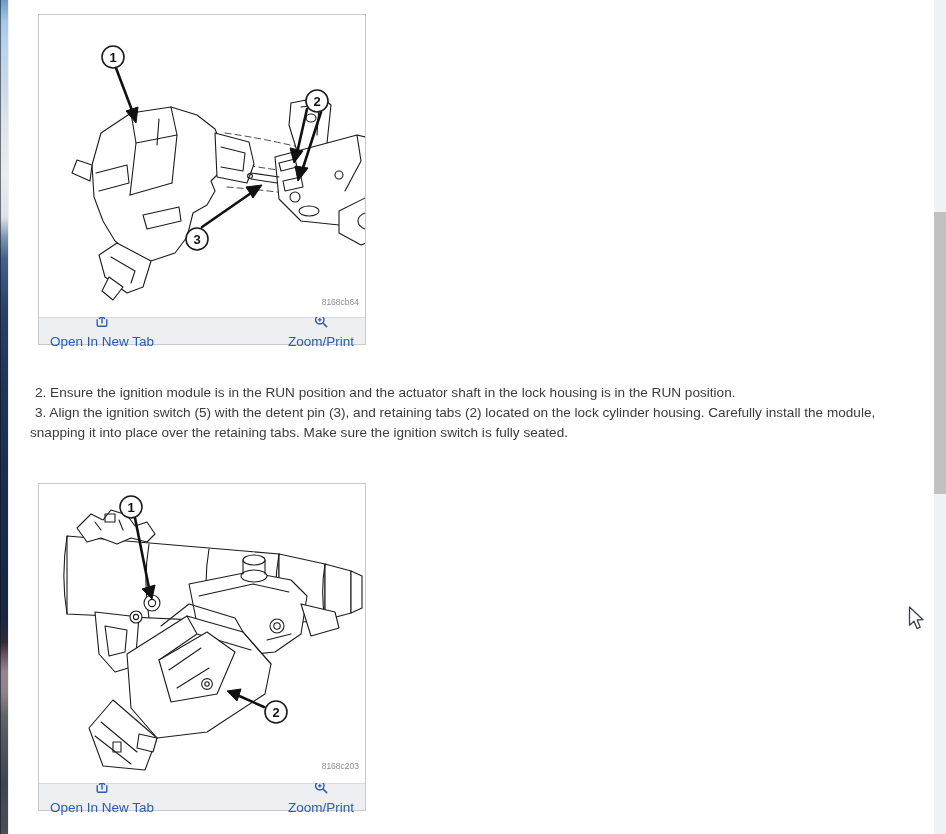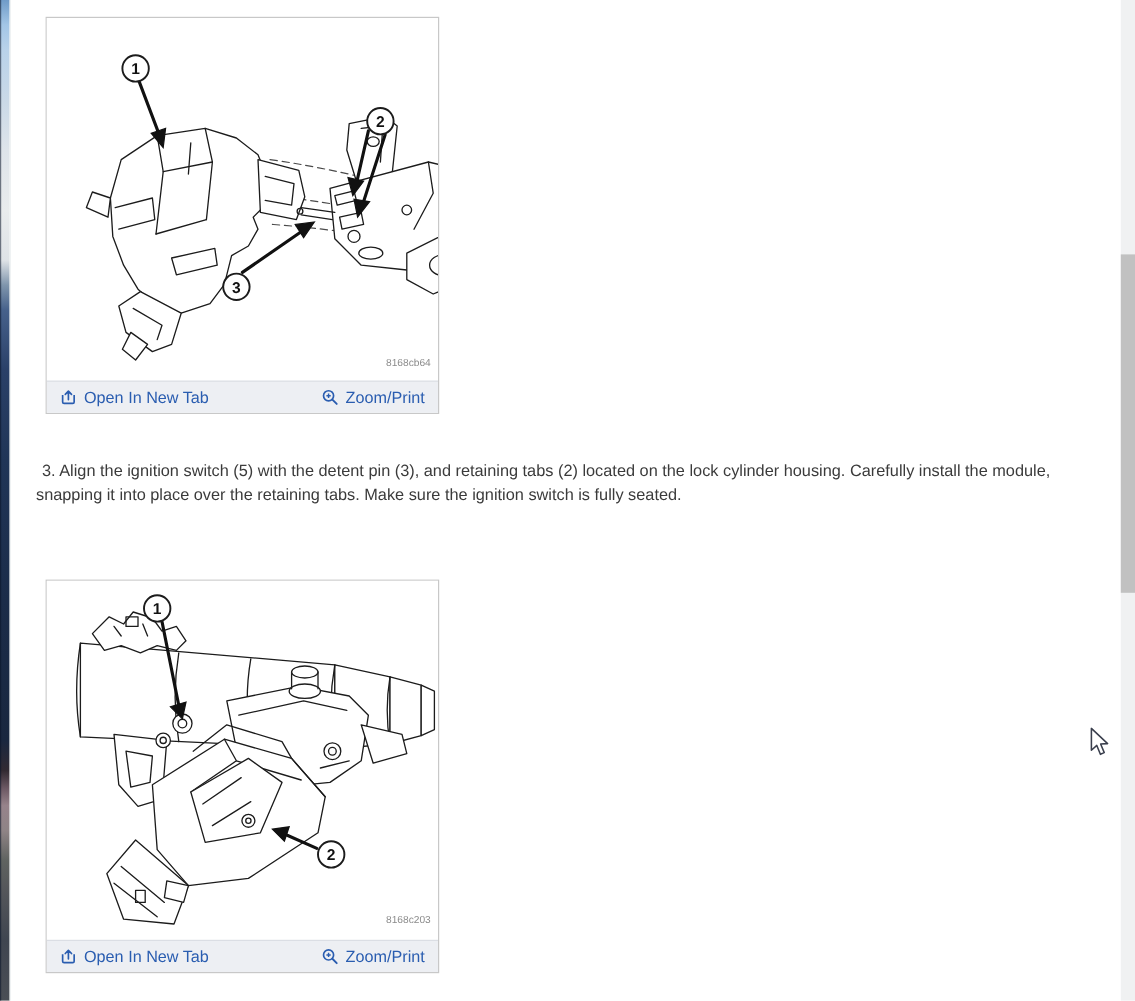--- a/index.html
+++ b/index.html
@@ -37,21 +37,21 @@
   #figure-box-1 { top:14px; }
   #figure-box-2 { top:483px; }
   .figure-canvas { position:relative; width:326px; height:302px; background:#fff; }
   #figure-box-2 .figure-canvas { height:299px; }
   .figure-footer {
     width:326px; height:27px; background:#edeff3; border-top:1px solid #d6dae0;
     display:flex; align-items:center; justify-content:space-between; padding:0 11px;
   }
   .fig-link {
     display:flex; align-items:center; gap:6px;
-    color:#2a5db0; font-size:13.5px; text-decoration:none; cursor:pointer;
+    color:#2a5db0; font-size:13.5px; text-decoration:none; cursor:pointer;flex-direction:column;
   }
   .fig-link svg { display:block; }
 
   
   .instructions {
     position:absolute; left:30px; top:383px; width:882px;
     color:#3b3b3b; font-size:13.6px; line-height:20px;
   }
   .instructions p { text-indent:5px; }
 
@@ -168,20 +168,21 @@
             <line x1="5.8" y1="4" x2="5.8" y2="7.6" stroke="#2a5db0" stroke-width="1.2"></line>
             <line x1="4" y1="5.8" x2="7.6" y2="5.8" stroke="#2a5db0" stroke-width="1.2"></line>
           </svg>
         </span>
         <span>Zoom/Print</span>
       </a>
     </div>
   </div>
 
   <div class="instructions">
+    <p>2. Ensure the ignition module is in the RUN position and the actuator shaft in the lock housing is in the RUN position.</p>
     <p>3. Align the ignition switch (5) with the detent pin (3), and retaining tabs (2) located on the lock cylinder housing. Carefully install the module, snapping it into place over the retaining tabs. Make sure the ignition switch is fully seated.</p>
   </div>
 
   <div class="figure-box" id="figure-box-2">
     <div class="figure-canvas">
       <svg class="lineart" width="326" height="299" viewBox="0 0 326 299">
 
         <path class="fillw" d="M28,52 L240,70 L240,140 L28,130 Z"></path>
         <path d="M28,52 C24,78 24,106 28,130"></path>
         <path d="M110,60 C106,84 106,110 110,134"></path>

